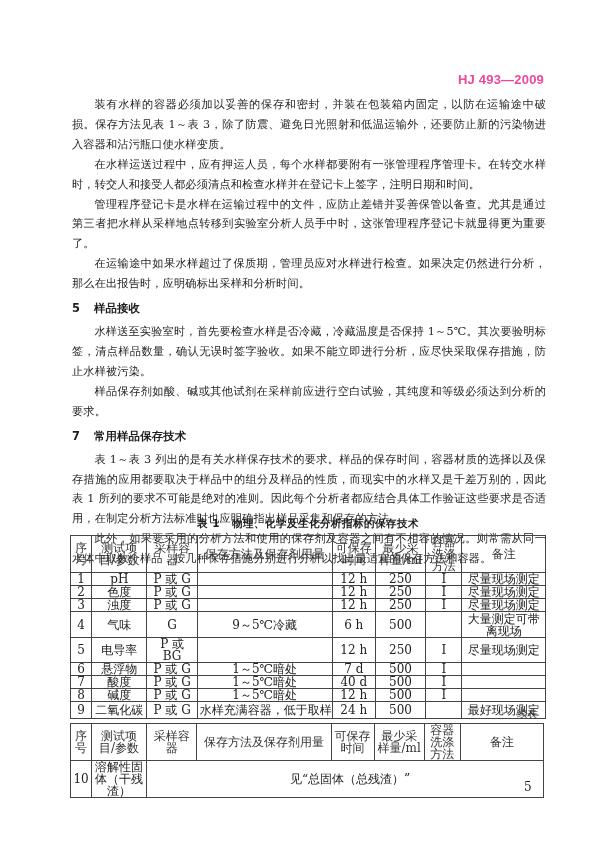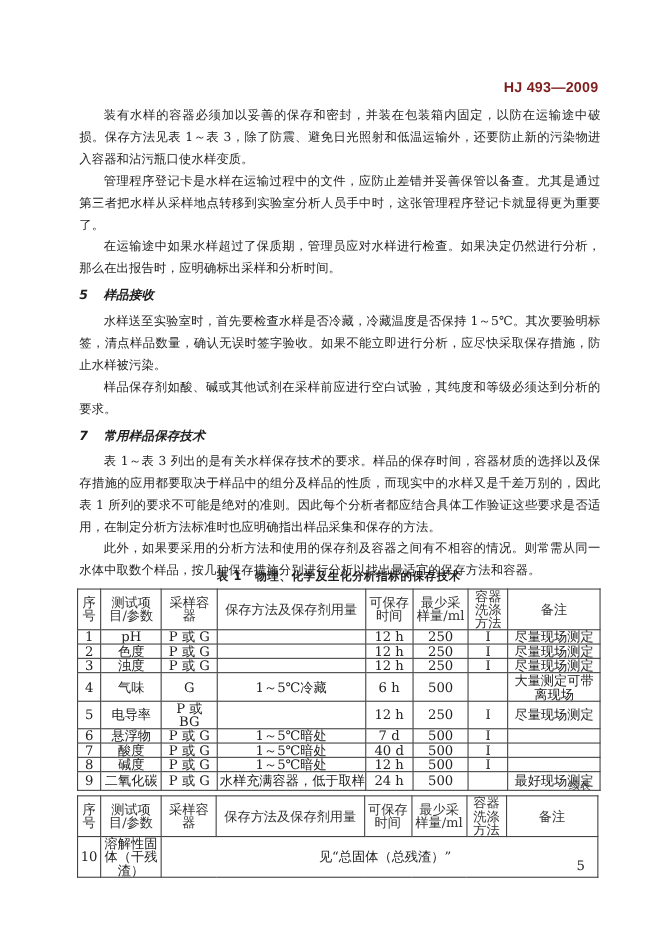--- a/index.html
+++ b/index.html
@@ -4,31 +4,30 @@
 <style>
   html, body { margin: 0; padding: 0; }
   body {
     width: 600px; height: 850px; background: #ffffff; position: relative; overflow: hidden;
     font-family: "DejaVu Serif", "Liberation Serif", serif; color: #1e1e1e;
   }
   .page { position: absolute; left: 0; top: 0; width: 600px; height: 850px; }
   .doc-id {
     position: absolute; right: 56px; top: 72px;
     font-family: "Liberation Sans", "DejaVu Sans", sans-serif;
-    font-size: 13px; font-weight: bold; color: #7f1d1d; letter-spacing: 0.2px;
+    font-size: 13px; font-weight: bold; color: #ec4899; letter-spacing: 0.2px;
   }
   .body-text {
     position: absolute; left: 72px; top: 95px; width: 474px;
     font-size: 11.2px; line-height: 19.9px; text-align: justify; letter-spacing: 0.15px;
   }
   .body-text p { margin: 0; text-indent: 2em; }
   .body-text h2 {
     margin: 4px 0 4px 0; font-size: 11.4px; font-weight: bold; line-height: 20px;
     font-family: "DejaVu Sans", "Liberation Sans", sans-serif;
-    font-style: italic;
   }
   .body-text h2 .num { display: inline-block; width: 22px; }
   .table-title {
     position: absolute; left: 70px; top: 517px; width: 476px; text-align: center;
     font-family: "DejaVu Sans", "Liberation Sans", sans-serif;
     font-size: 10.5px; font-weight: bold; letter-spacing: 0.5px;
   }
   .table-title .lbl { margin-right: 12px; }
   table.pres {
     position: absolute; border-collapse: collapse;
@@ -58,20 +57,21 @@
 </style>
 </head>
 <body>
 
 <div class="page">
 
   <div class="doc-id">HJ 493—2009</div>
 
   <div class="body-text">
     <p>装有水样的容器必须加以妥善的保存和密封，并装在包装箱内固定，以防在运输途中破损。保存方法见表 1～表 3，除了防震、避免日光照射和低温运输外，还要防止新的污染物进入容器和沾污瓶口使水样变质。</p>
+    <p>在水样运送过程中，应有押运人员，每个水样都要附有一张管理程序管理卡。在转交水样时，转交人和接受人都必须清点和检查水样并在登记卡上签字，注明日期和时间。</p>
     <p>管理程序登记卡是水样在运输过程中的文件，应防止差错并妥善保管以备查。尤其是通过第三者把水样从采样地点转移到实验室分析人员手中时，这张管理程序登记卡就显得更为重要了。</p>
     <p>在运输途中如果水样超过了保质期，管理员应对水样进行检查。如果决定仍然进行分析，那么在出报告时，应明确标出采样和分析时间。</p>
 
     <h2><span class="num">5</span><span>样品接收</span></h2>
     <p>水样送至实验室时，首先要检查水样是否冷藏，冷藏温度是否保持 1～5℃。其次要验明标签，清点样品数量，确认无误时签字验收。如果不能立即进行分析，应尽快采取保存措施，防止水样被污染。</p>
 
     <p>样品保存剂如酸、碱或其他试剂在采样前应进行空白试验，其纯度和等级必须达到分析的要求。</p>
 
     <h2><span class="num">7</span><span>常用样品保存技术</span></h2>
     <p>表 1～表 3 列出的是有关水样保存技术的要求。样品的保存时间，容器材质的选择以及保存措施的应用都要取决于样品中的组分及样品的性质，而现实中的水样又是千差万别的，因此表 1 所列的要求不可能是绝对的准则。因此每个分析者都应结合具体工作验证这些要求是否适用，在制定分析方法标准时也应明确指出样品采集和保存的方法。</p>
@@ -131,21 +131,21 @@
       <td></td>
       <td>12 h</td>
       <td>250</td>
       <td>I</td>
       <td>尽量现场测定</td>
     </tr>
     <tr class="r-tall">
       <td>4</td>
       <td>气味</td>
       <td>G</td>
-      <td>1～5℃冷藏</td>
+      <td>9～5℃冷藏</td>
       <td>6 h</td>
       <td>500</td>
       <td></td>
       <td>大量测定可带离现场</td>
     </tr>
     <tr class="r">
       <td>5</td>
       <td>电导率</td>
       <td>P 或 BG</td>
       <td></td>

